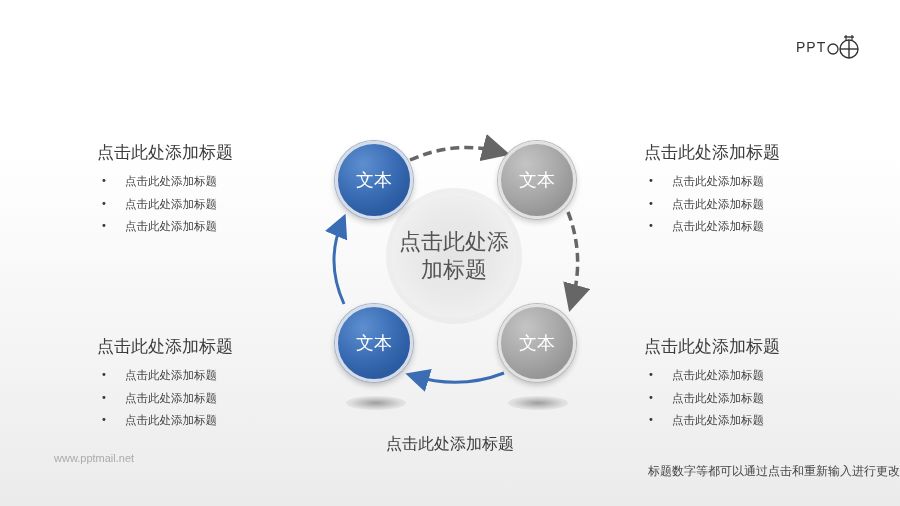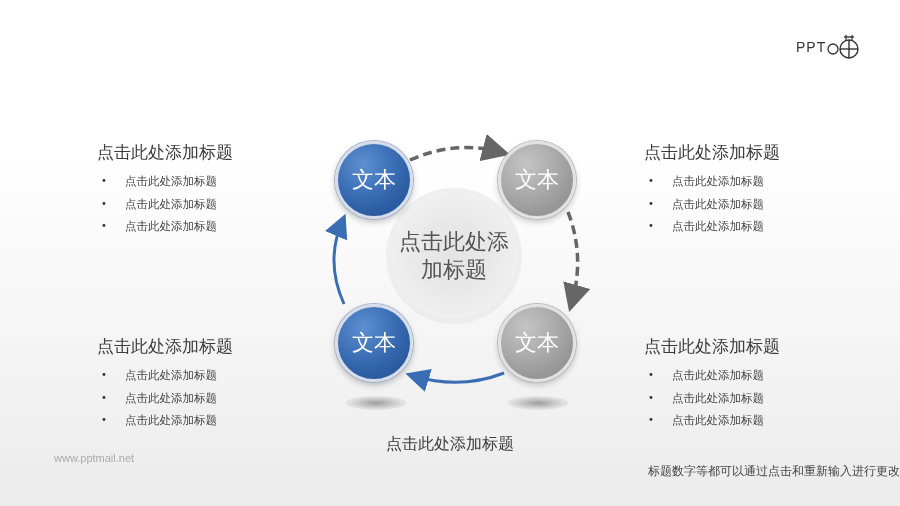--- a/index.html
+++ b/index.html
@@ -13,21 +13,21 @@
   .logo-text { font-family:"Liberation Sans", sans-serif; font-size:14px; letter-spacing:1px; color:#333; font-weight:300; }
   .block { position:absolute; width:200px; }
   .block .title { font-size:17px; color:#3c3c3c; margin:0 0 6px 0; white-space:nowrap; }
   .block ul { list-style:none; margin:0; padding:0; }
   .block li { font-size:11.5px; color:#444; height:22.5px; line-height:22.5px; position:relative; padding-left:28px; white-space:nowrap; }
   .block li::before { content:"•"; position:absolute; left:4px; top:0; font-size:10px; color:#333; }
   .diagram { position:absolute; left:0; top:0; width:900px; height:506px; }
   .sphere {
     position:absolute; width:78px; height:78px; border-radius:50%;
     display:flex; align-items:center; justify-content:center;
-    font-size:22px; color:#fff; box-sizing:border-box;
+    font-size:18px; color:#fff; box-sizing:border-box;
   }
   .sphere.blue {
     background: radial-gradient(circle at 35% 28%, #5d8fd0 0%, #3a6db4 45%, #2a5aa0 75%, #3d6fb5 100%);
     border:3px solid #d6dde8;
     box-shadow: 0 0 0 1px #9fb2cc, 0 3px 6px rgba(0,0,0,0.25);
   }
   .sphere.gray {
     background: radial-gradient(circle at 35% 28%, #c4c4c4 0%, #a9a9a9 45%, #959595 75%, #a8a8a8 100%);
     border:3px solid #e2e2e2;
     box-shadow: 0 0 0 1px #b8b8b8, 0 3px 6px rgba(0,0,0,0.22);

